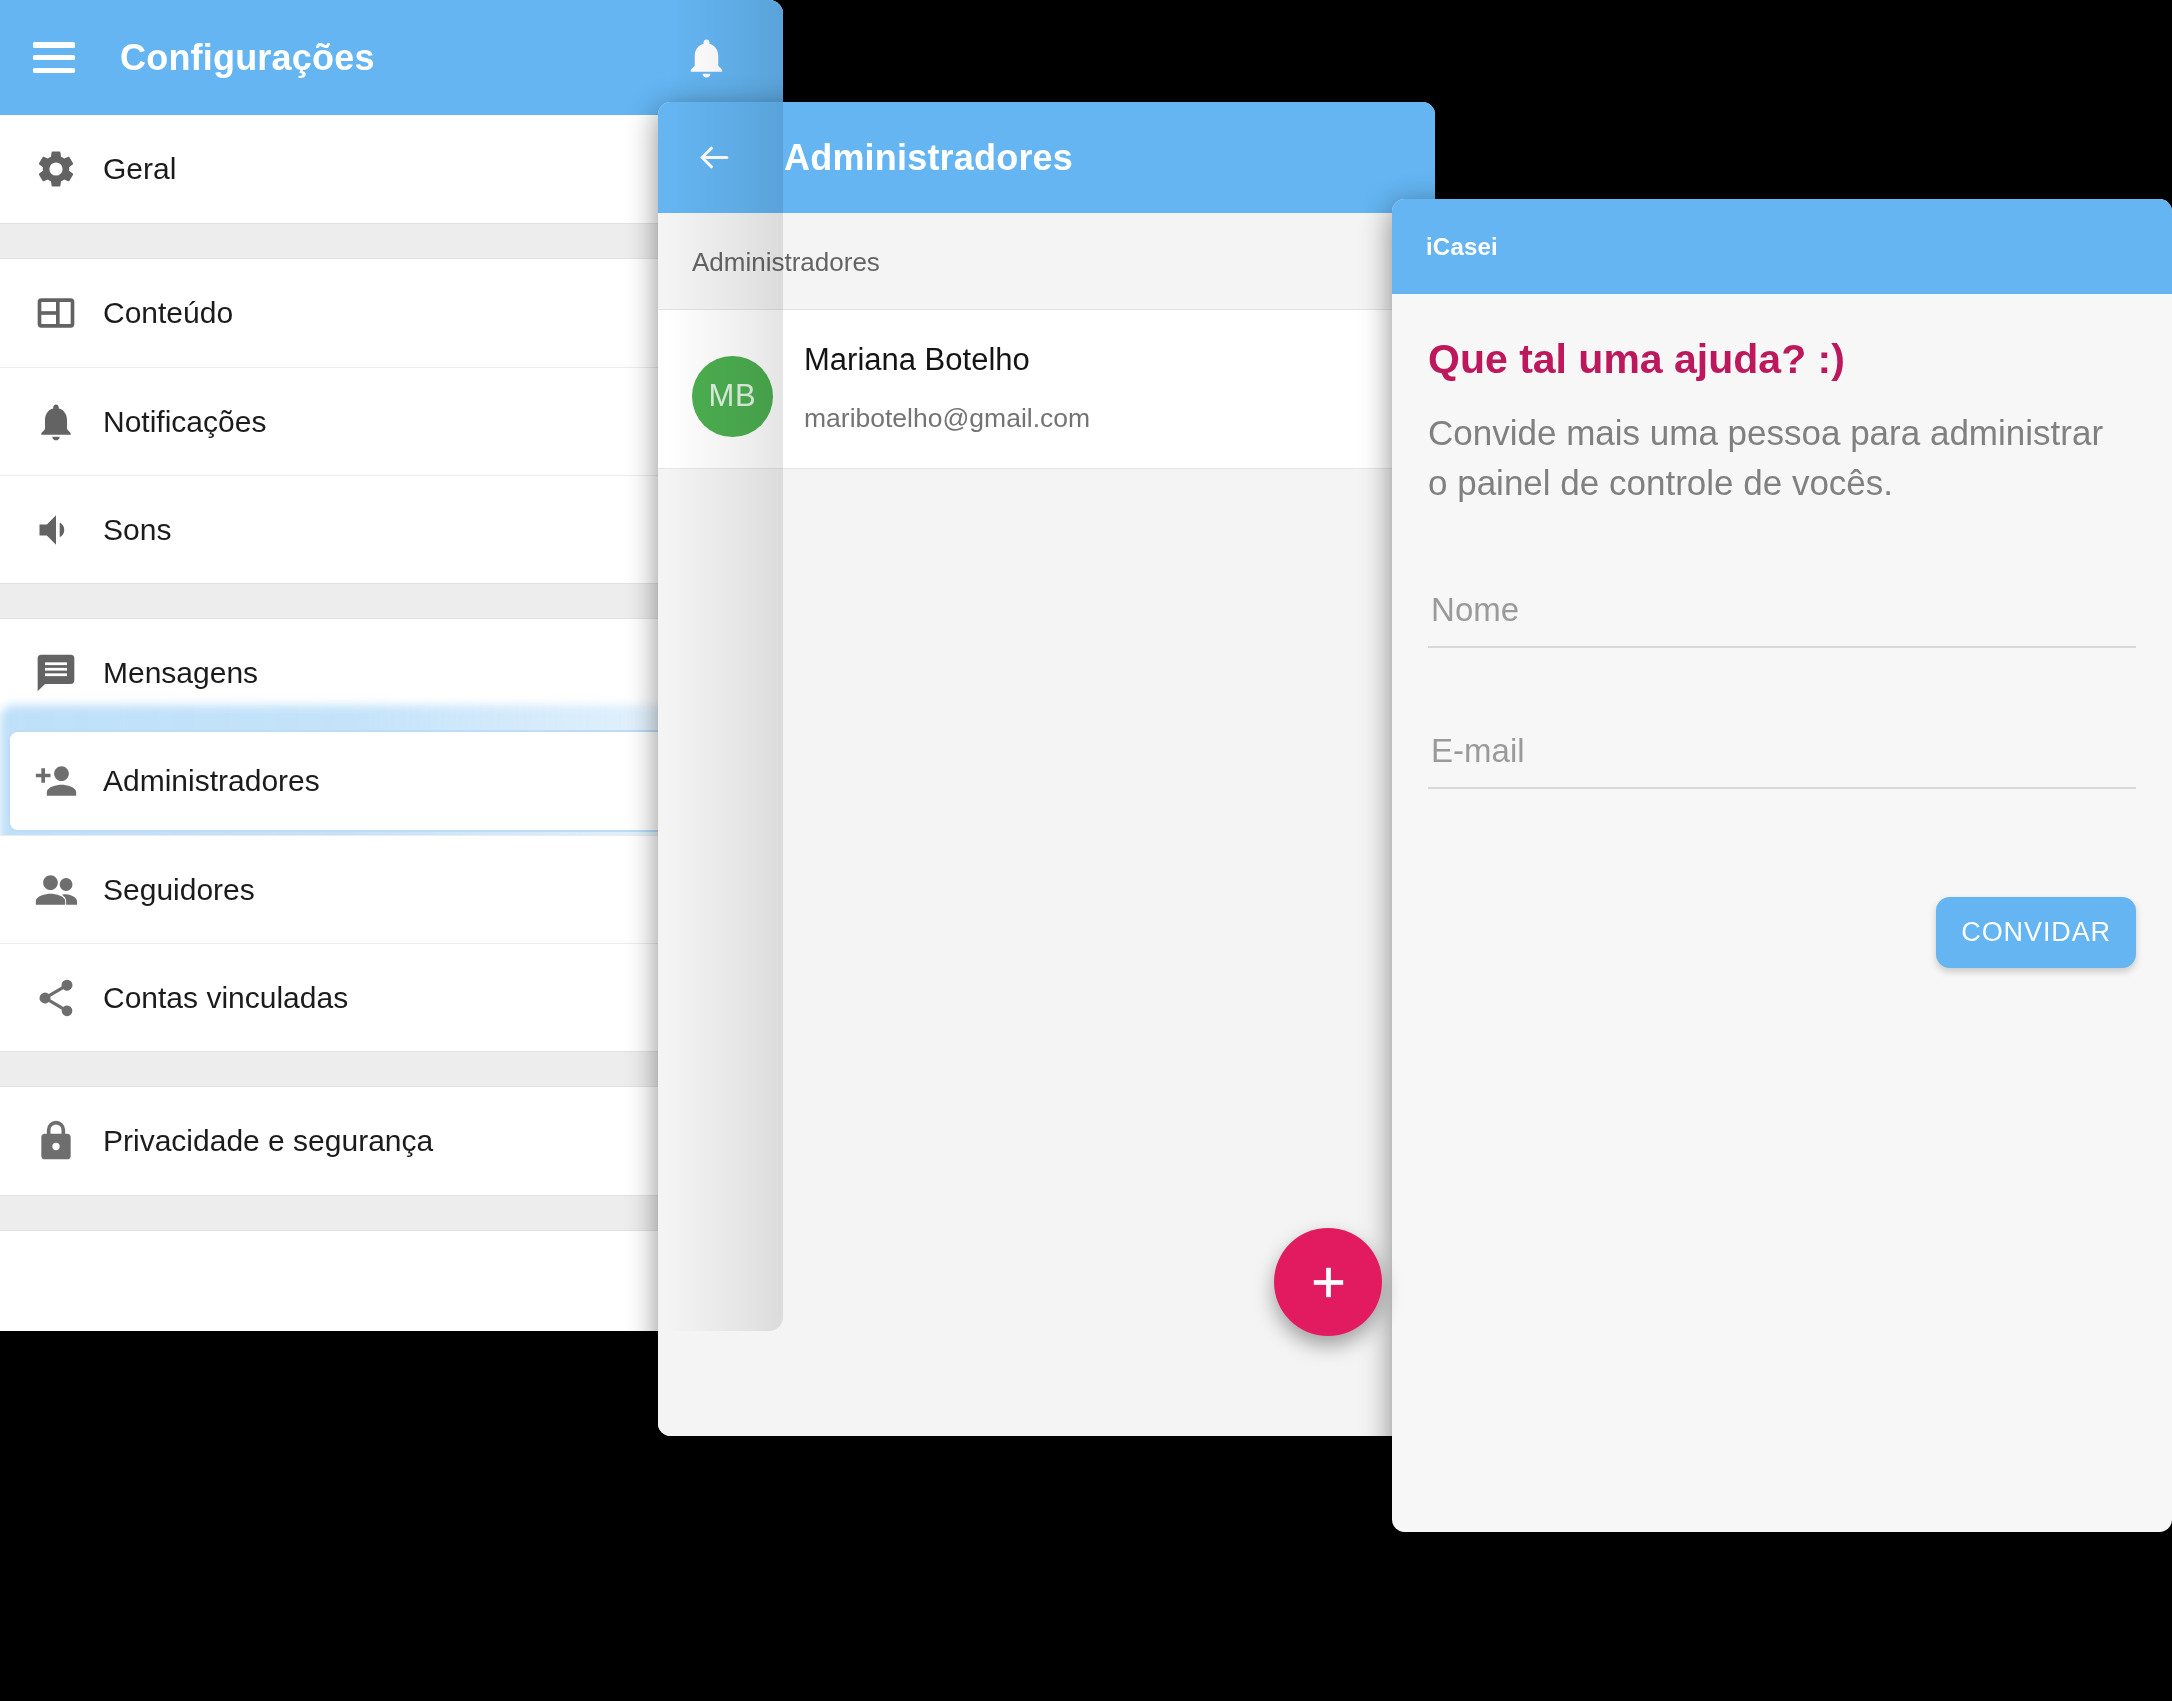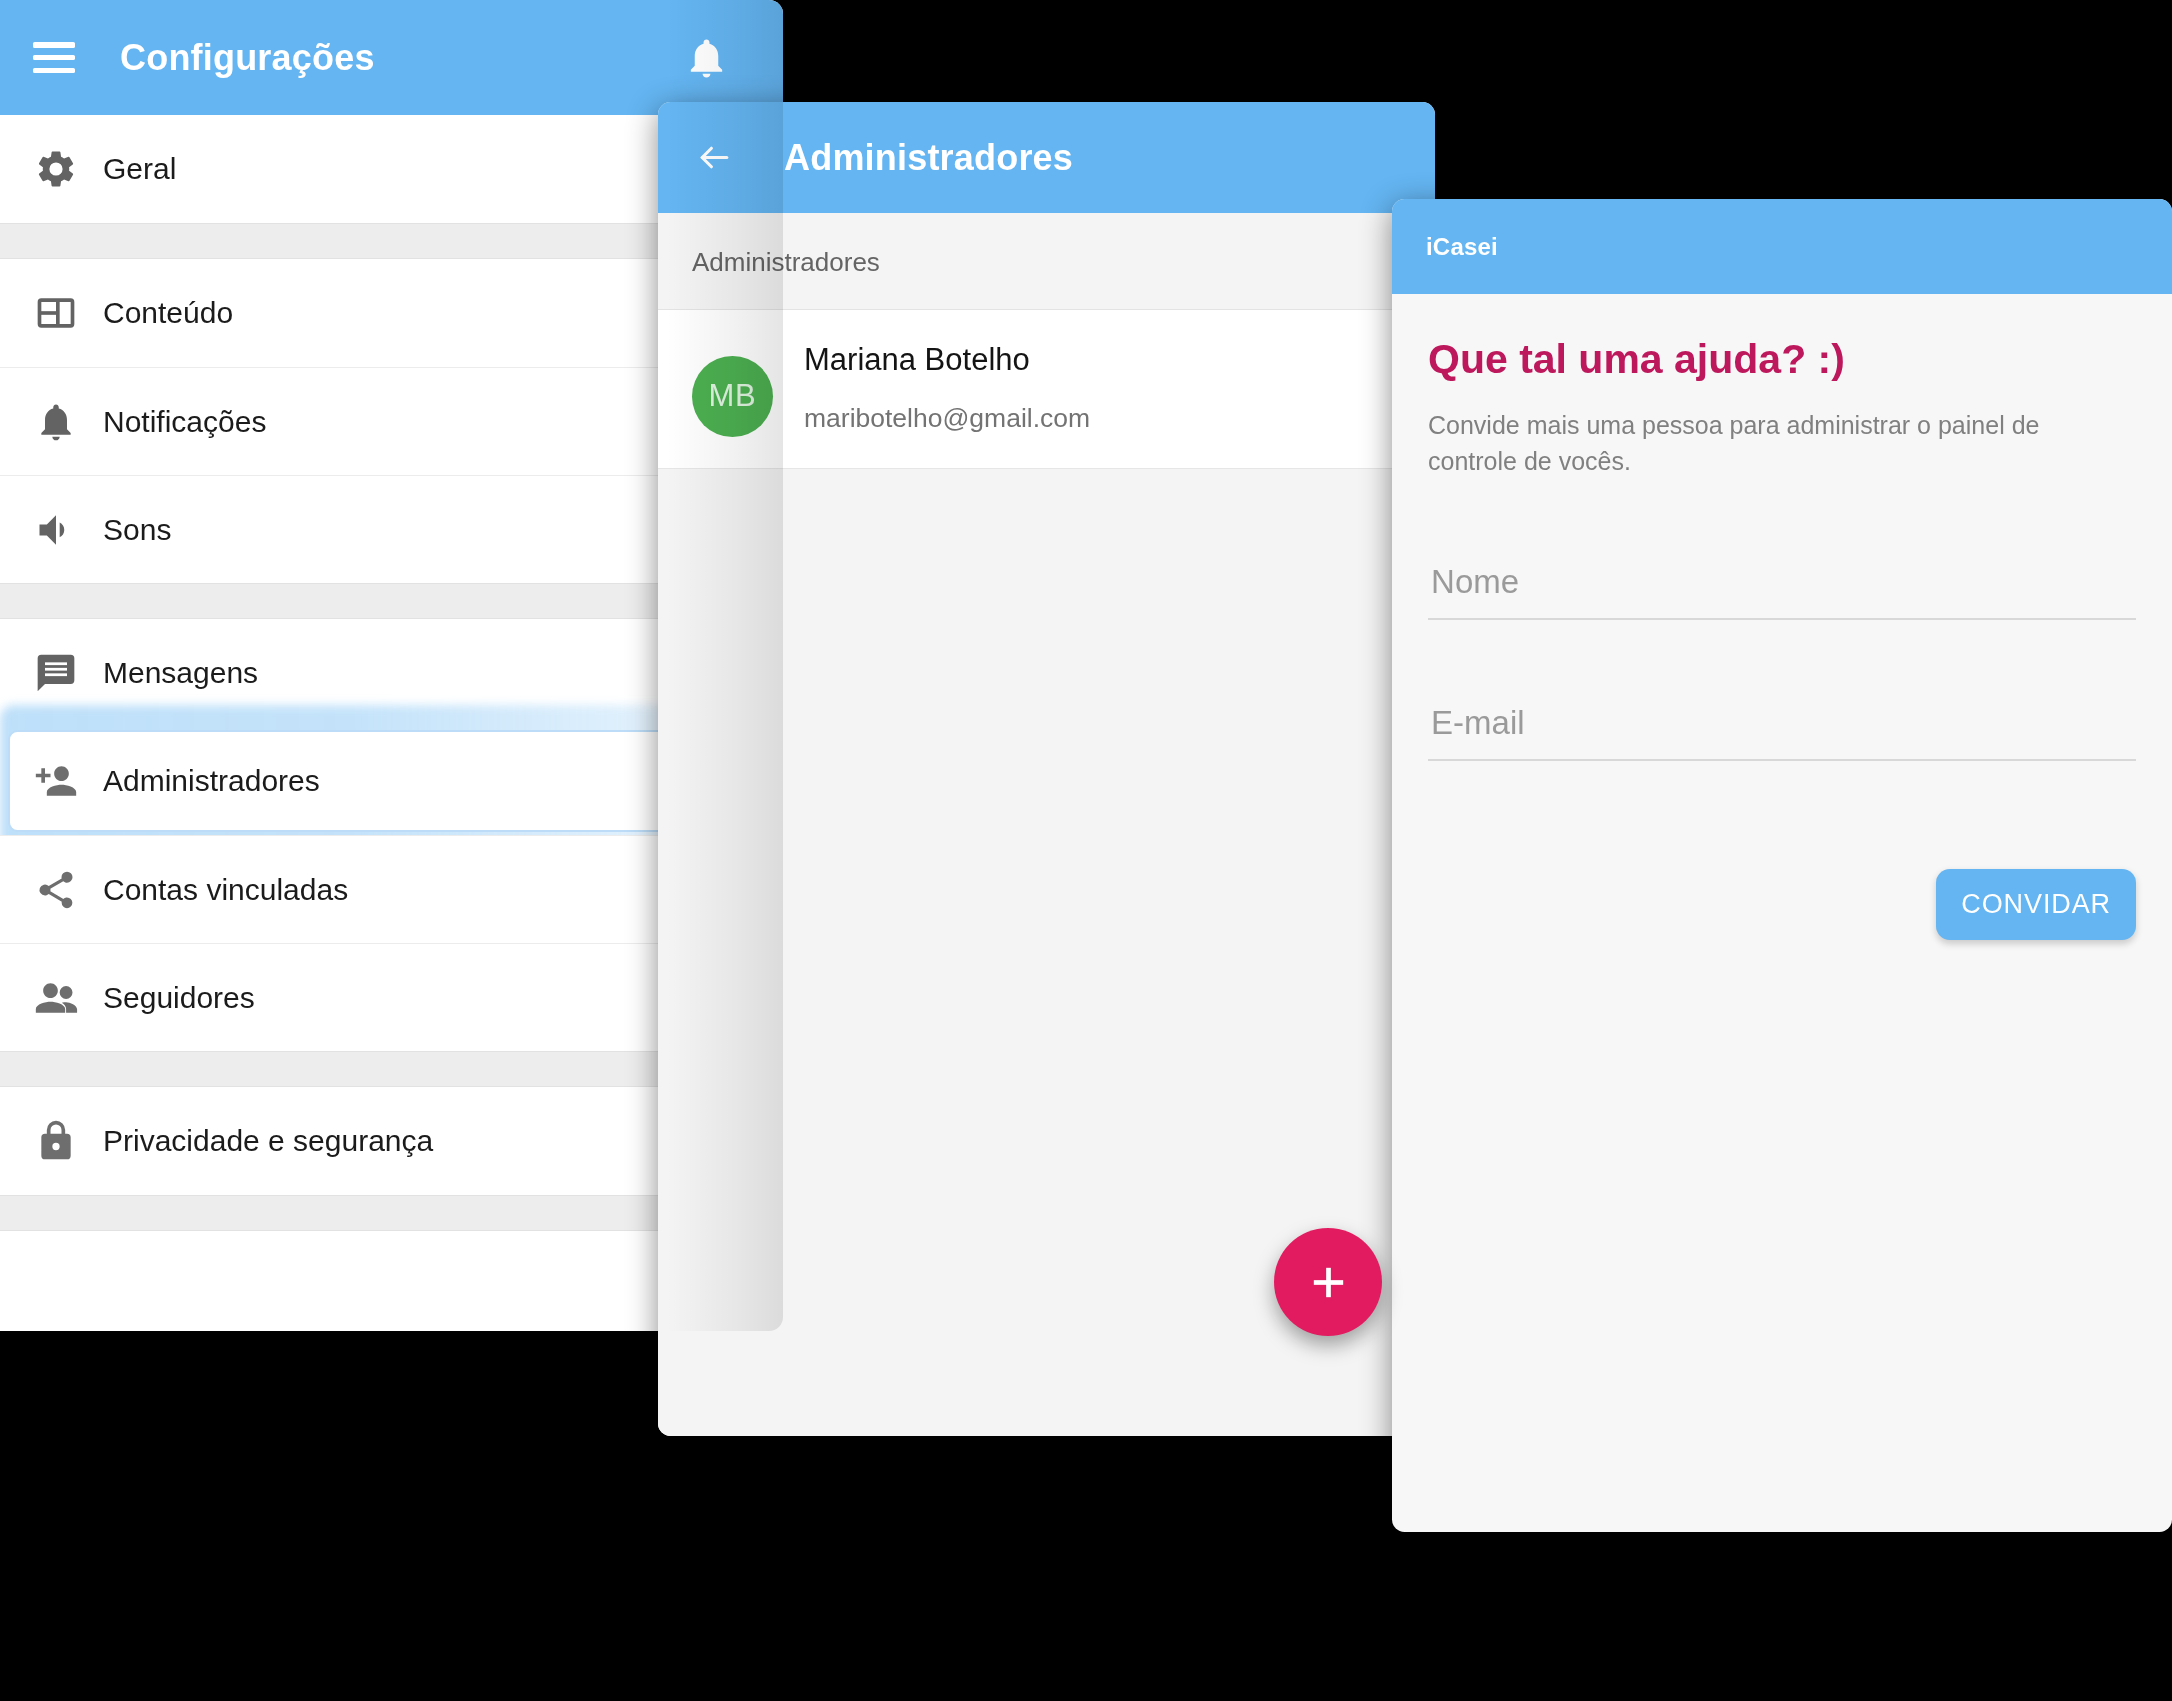--- a/index.html
+++ b/index.html
@@ -250,21 +250,21 @@
 
   .dialog-body { padding: 42px 36px 0 36px; }
 
   .dialog-title {
     font-size: 41px;
     font-weight: bold;
     color: #be185d;
     margin: 0 0 25px 0;
   }
   .dialog-sub {
-    font-size: 25px;
+    font-size: 35px;
     color: #808080;
     line-height: 1.42;
     margin: 0;
     max-width: 687px;
   }
 
   .field { margin-top: 84px; }
   .field-input {
     width: 100%;
     border: none;
@@ -385,34 +385,34 @@
           <path d="M15 12c2.21 0 4-1.79 4-4s-1.79-4-4-4-4 1.79-4 4 1.79 4 4 4zm0 2c-2.67 0-8 1.34-8 4v2h16v-2c0-2.66-5.33-4-8-4z"></path>
           <path d="M6 8V5H4v3H1v2h3v3h2v-3h3V8H6z"></path>
         </svg>
       </div>
       <div class="menu-label">Administradores</div>
     </div>
 
     <div class="menu-item">
       <div class="menu-icon">
         <svg viewBox="0 0 24 24" width="44" height="44" fill="#6e6e6e">
-          <path d="M18 16.08c-.76 0-1.44.3-1.96.77L8.91 12.7c.05-.23.09-.46.09-.7s-.04-.47-.09-.7l7.05-4.11c.54.5 1.25.81 2.04.81a3 3 0 1 0-3-3c0 .24.04.47.09.7L8.04 9.81A3 3 0 1 0 6 15c.79 0 1.5-.31 2.04-.81l7.12 4.16c-.05.21-.08.43-.08.65a2.92 2.92 0 1 0 2.92-2.92z"></path>
-        </svg>
-      </div>
-      <div class="menu-label">Contas vinculadas</div>
-    </div>
-
-    <div class="menu-item">
-      <div class="menu-icon">
-        <svg viewBox="0 0 24 24" width="44" height="44" fill="#6e6e6e">
           <path d="M9 12c2.21 0 4-1.79 4-4S11.21 4 9 4 5 5.79 5 8s1.79 4 4 4zm0 2c-2.67 0-8 1.34-8 4v2h16v-2c0-2.66-5.33-4-8-4z"></path>
           <path d="M17.5 12.5a3.5 3.5 0 1 0 0-7 3.5 3.5 0 0 0 0 7zm0 1.8c-.7 0-1.5.09-2.3.27 1.4.84 2.3 2 2.3 3.43V20h6v-1.8c0-2.2-3.9-3.9-6-3.9z"></path>
         </svg>
       </div>
       <div class="menu-label">Seguidores</div>
+    </div>
+
+    <div class="menu-item">
+      <div class="menu-icon">
+        <svg viewBox="0 0 24 24" width="44" height="44" fill="#6e6e6e">
+          <path d="M18 16.08c-.76 0-1.44.3-1.96.77L8.91 12.7c.05-.23.09-.46.09-.7s-.04-.47-.09-.7l7.05-4.11c.54.5 1.25.81 2.04.81a3 3 0 1 0-3-3c0 .24.04.47.09.7L8.04 9.81A3 3 0 1 0 6 15c.79 0 1.5-.31 2.04-.81l7.12 4.16c-.05.21-.08.43-.08.65a2.92 2.92 0 1 0 2.92-2.92z"></path>
+        </svg>
+      </div>
+      <div class="menu-label">Contas vinculadas</div>
     </div>
 
     <div class="menu-divider"></div>
 
     <div class="menu-item">
       <div class="menu-icon">
         <svg viewBox="0 0 24 24" width="44" height="44" fill="#6e6e6e">
           <path d="M18 8h-1V6a5 5 0 0 0-10 0v2H6a2 2 0 0 0-2 2v10a2 2 0 0 0 2 2h12a2 2 0 0 0 2-2V10a2 2 0 0 0-2-2zm-6 9a2 2 0 1 1 0-4 2 2 0 0 1 0 4zM9 8V6a3 3 0 0 1 6 0v2H9z"></path>
         </svg>
       </div>

